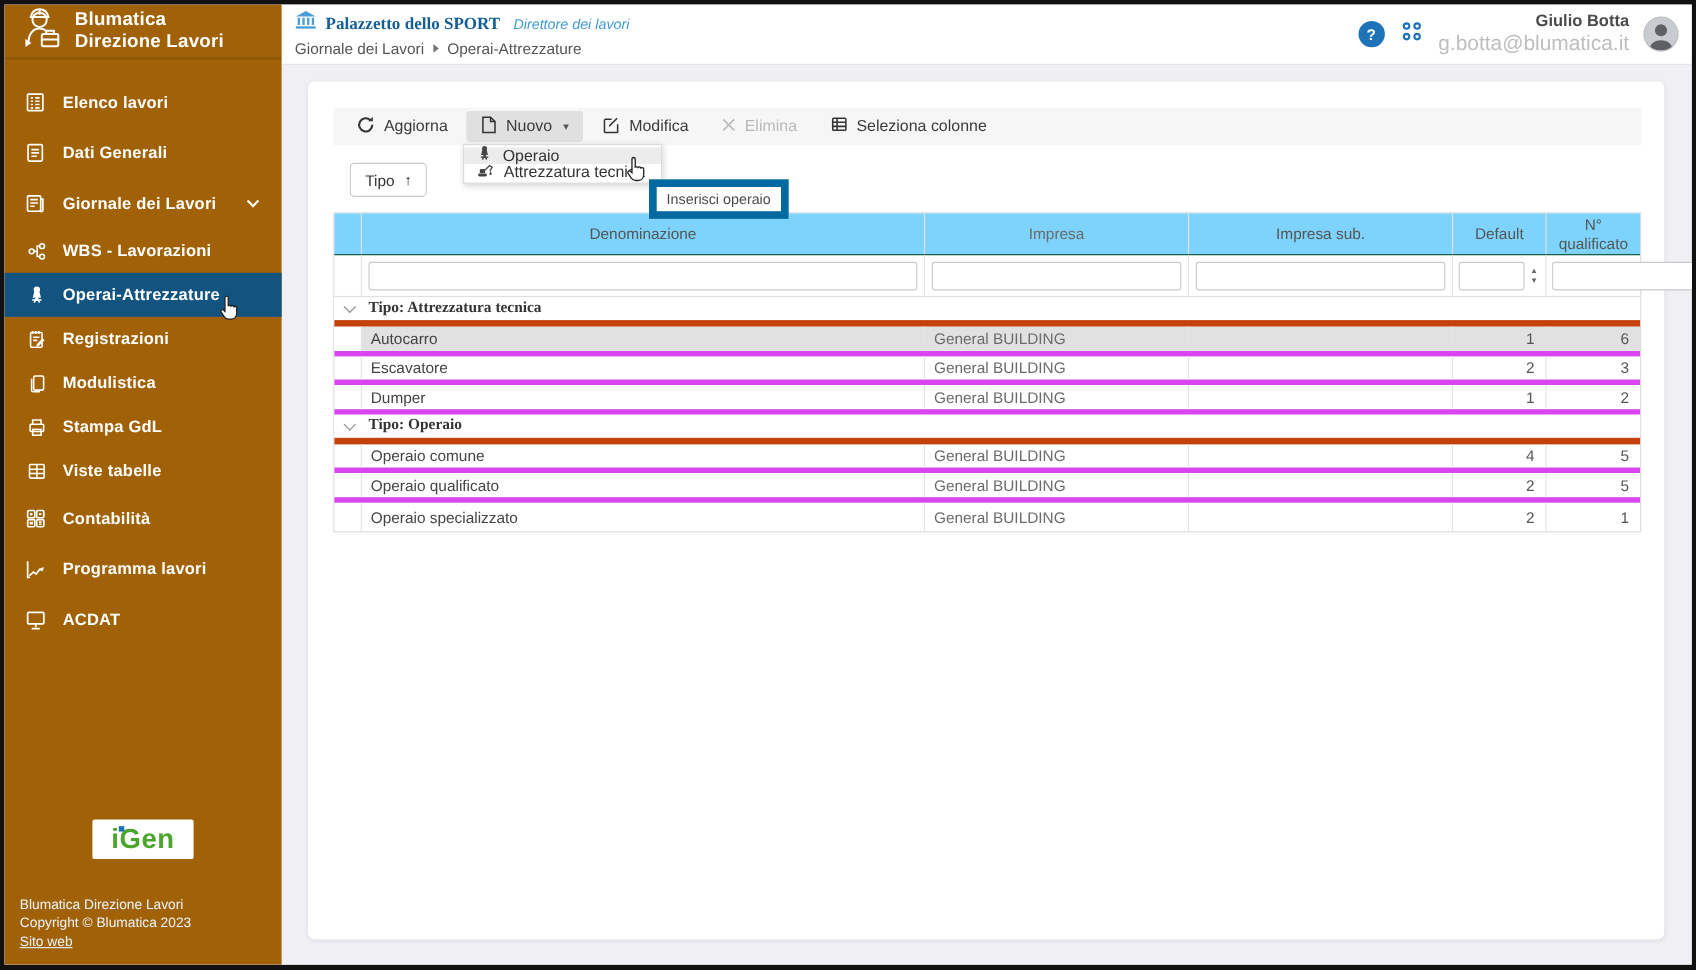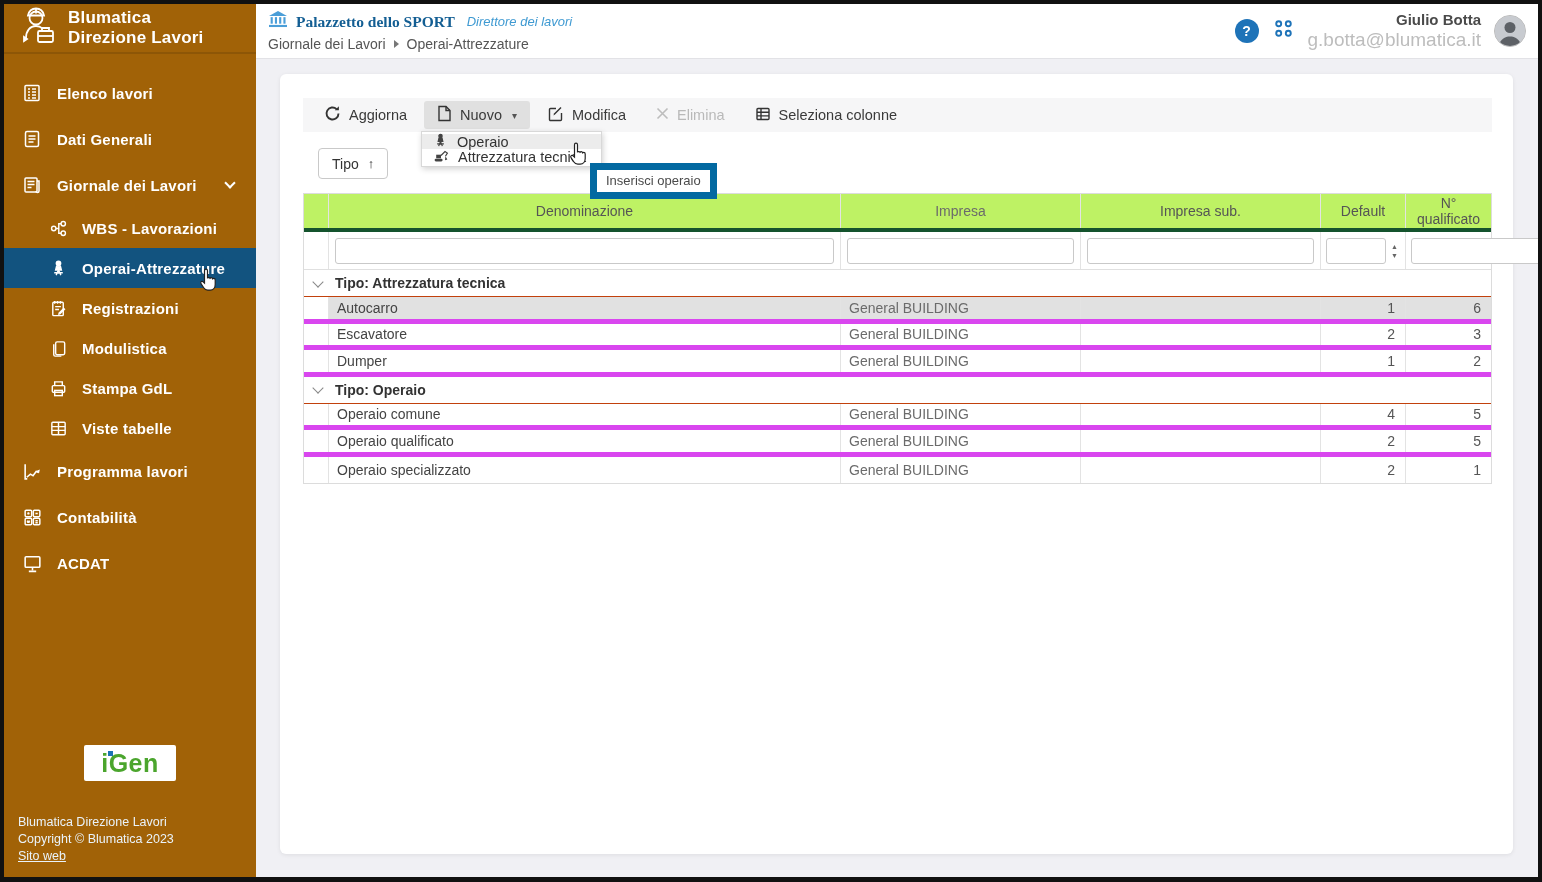--- a/index.html
+++ b/index.html
@@ -10,21 +10,21 @@
     border:4px solid #111; border-bottom-width:5px;
   }
 
   
   .sidebar { position:absolute; left:0; top:0; bottom:0; width:252px; background:#a16207; color:#fff; z-index:5; }
   .brand { display:flex; align-items:center; gap:10px; padding:7px 12px; height:50px; border-bottom:2px solid rgba(0,0,0,.12); }
   .brand svg { flex:0 0 auto; }
   .brand-text { font-size:17px; font-weight:800; line-height:1.15; letter-spacing:.2px; }
   .menu { padding-top:16px; }
   .mi { display:flex; align-items:center; gap:13px; height:46px; padding-left:16px; font-size:15px; font-weight:700; cursor:pointer; letter-spacing:.2px; }
-  .mi.sub { height:40px; padding-left:43px; }
+  .mi.sub { height:40px; padding-left:18px; }
   .mi.active { background:#12537f; }
   .mi .icon { width:24px; display:flex; justify-content:center; }
   .mi.sub .icon { width:22px; }
   .mi .chev-right { margin-left:auto; margin-right:22px; }
   .chev { width:8px; height:8px; border-right:2px solid currentColor; border-bottom:2px solid currentColor; transform:rotate(45deg); display:inline-block; margin-top:-4px; }
   .side-footer { position:absolute; left:0; right:0; bottom:14px; padding:0 14px; font-size:12.5px; color:#eaf3fa; }
   .igen-box { position:relative; width:92px; height:36px; background:#fff; border-radius:2px; margin:0 auto 34px auto; display:flex; align-items:center; justify-content:center; }
   .igen-text { color:#4ba52d; font-size:25px; font-weight:800; letter-spacing:.5px; }
   .igen-dot { position:absolute; left:24px; top:6px; width:5px; height:5px; background:#1b73b4; }
   .side-footer .line { margin-top:3px; }
@@ -63,30 +63,30 @@
   .grid { margin:13px 21px 0 23px; border:1px solid #dcdcdc; font-size:14px; color:#444; }
   .row { display:flex; align-items:stretch; }
   .c { border-right:1px solid #e3e3e3; display:flex; align-items:center; }
   .c:last-child { border-right:none; }
   .c-sel { width:25px; flex:0 0 25px; }
   .c-den { width:512px; flex:0 0 512px; padding-left:8px; }
   .c-imp { width:240px; flex:0 0 240px; padding-left:8px; color:#6b6b6b; }
   .c-sub { width:240px; flex:0 0 240px; padding-left:8px; }
   .c-def { width:85px; flex:0 0 85px; justify-content:flex-end; padding-right:10px; color:#555; }
   .c-ann { flex:1; justify-content:flex-end; padding-right:10px; color:#555; }
-  .hrow { height:38px; background:#bef264; border-bottom:4px solid #14532d; color:#555;justify-content:space-between; }
+  .hrow { height:38px; background:#7dd3fc; border-bottom:1px solid #14532d; color:#555;justify-content:space-between; }
   .hrow .c { justify-content:center; padding:0 4px; text-align:center; line-height:1.15; }
   .frow { height:38px; border-bottom:1px solid #e0e0e0; }
   .frow .c { padding:0 6px; }
   .frow input.filter { width:100%; height:26px; border:1px solid #c9c9c9; border-radius:3px; outline:none; font-size:13px; padding:0 6px; font-family:inherit; }
   .spin { display:flex; align-items:center; gap:3px; width:100%; }
   .spin .box { flex:1; height:26px; border:1px solid #c9c9c9; border-radius:3px; min-width:0; outline:none; font-size:13px; padding:0 4px; font-family:inherit; }
   .arrows { display:flex; flex-direction:column; line-height:1; }
   .arrows span { font-size:7px; color:#666; cursor:pointer; padding:1px 2px; }
-  .grow { height:27px; border-bottom:1px solid #c2410c; display:flex; align-items:center; background:#fff; }
+  .grow { height:27px; border-bottom:6px solid #c2410c; display:flex; align-items:center; background:#fff;font-family:Liberation Serif, serif; }
   .grow .gchev { width:8px; height:8px; border-right:1.5px solid #888; border-bottom:1.5px solid #888; transform:rotate(45deg); margin:-3px 0 0 10px; }
   .grow .glabel { font-weight:700; color:#333; margin-left:13px; font-size:14px; }
   .drow { height:26.5px; border-bottom:5px solid #d946ef; cursor:pointer; }
   .drow:last-child { border-bottom:none; }
   .drow.selected .c { background:#e1e1e1; }
   .drow.selected .c-sel { background:#fff; }
 
   
   .dropdown { position:absolute; left:417px; top:127px; width:181px; background:#fff; border:1px solid #d8d8d8; box-shadow:1px 2px 6px rgba(0,0,0,.18); z-index:20; padding:2px 0; }
   .dd-item { display:flex; align-items:center; gap:9px; height:15px; padding-left:11px; font-size:14.5px; color:#333; cursor:pointer; white-space:nowrap; }
@@ -202,39 +202,39 @@
       <span class="icon">
         <svg width="19" height="19" viewBox="0 0 20 20" fill="none" stroke="#fff" stroke-width="1.5">
           <rect x="3" y="3.5" width="14" height="13" rx="1"></rect>
           <path d="M3 8h14M3 12h14M10 3.5v13"></path>
         </svg>
       </span>
       <span>Viste tabelle</span>
     </div>
     <div class="mi">
       <span class="icon">
-        <svg width="21" height="21" viewBox="0 0 20 20" fill="none" stroke="#fff" stroke-width="1.5">
-          <path d="M3 3v14h2"></path>
-          <path d="M4.5 15.5l3.5-3 2.5 1.5 3-4 2.5 1"></path>
-          <path d="M13.5 9.5 17 8l-.8 3.6z" fill="#fff" stroke="none"></path>
-        </svg>
-      </span>
-      <span>Programma lavori</span>
-    </div>
-    <div class="mi">
-      <span class="icon">
         <svg width="21" height="21" viewBox="0 0 20 20" fill="none" stroke="#fff" stroke-width="1.4">
           <rect x="3" y="3" width="6.2" height="6.2" rx="1"></rect>
           <rect x="10.8" y="3" width="6.2" height="6.2" rx="1"></rect>
           <rect x="3" y="10.8" width="6.2" height="6.2" rx="1"></rect>
           <rect x="10.8" y="10.8" width="6.2" height="6.2" rx="1"></rect>
           <path d="M5 6.1h2.2M6.1 5v2.2M12.8 6.1h2.2M4.8 13.1l2.6 1.6M4.8 14.7l2.6-1.6M12.8 13h2.2M12.8 14.9h2.2"></path>
         </svg>
       </span>
       <span>Contabilità</span>
+    </div>
+    <div class="mi">
+      <span class="icon">
+        <svg width="21" height="21" viewBox="0 0 20 20" fill="none" stroke="#fff" stroke-width="1.5">
+          <path d="M3 3v14h2"></path>
+          <path d="M4.5 15.5l3.5-3 2.5 1.5 3-4 2.5 1"></path>
+          <path d="M13.5 9.5 17 8l-.8 3.6z" fill="#fff" stroke="none"></path>
+        </svg>
+      </span>
+      <span>Programma lavori</span>
     </div>
     <div class="mi">
       <span class="icon">
         <svg width="21" height="21" viewBox="0 0 20 20" fill="none" stroke="#fff" stroke-width="1.5">
           <rect x="3" y="3.5" width="14" height="10" rx="1"></rect>
           <path d="M10 13.5v3M6.5 17.5h7"></path>
         </svg>
       </span>
       <span>ACDAT</span>
     </div>

